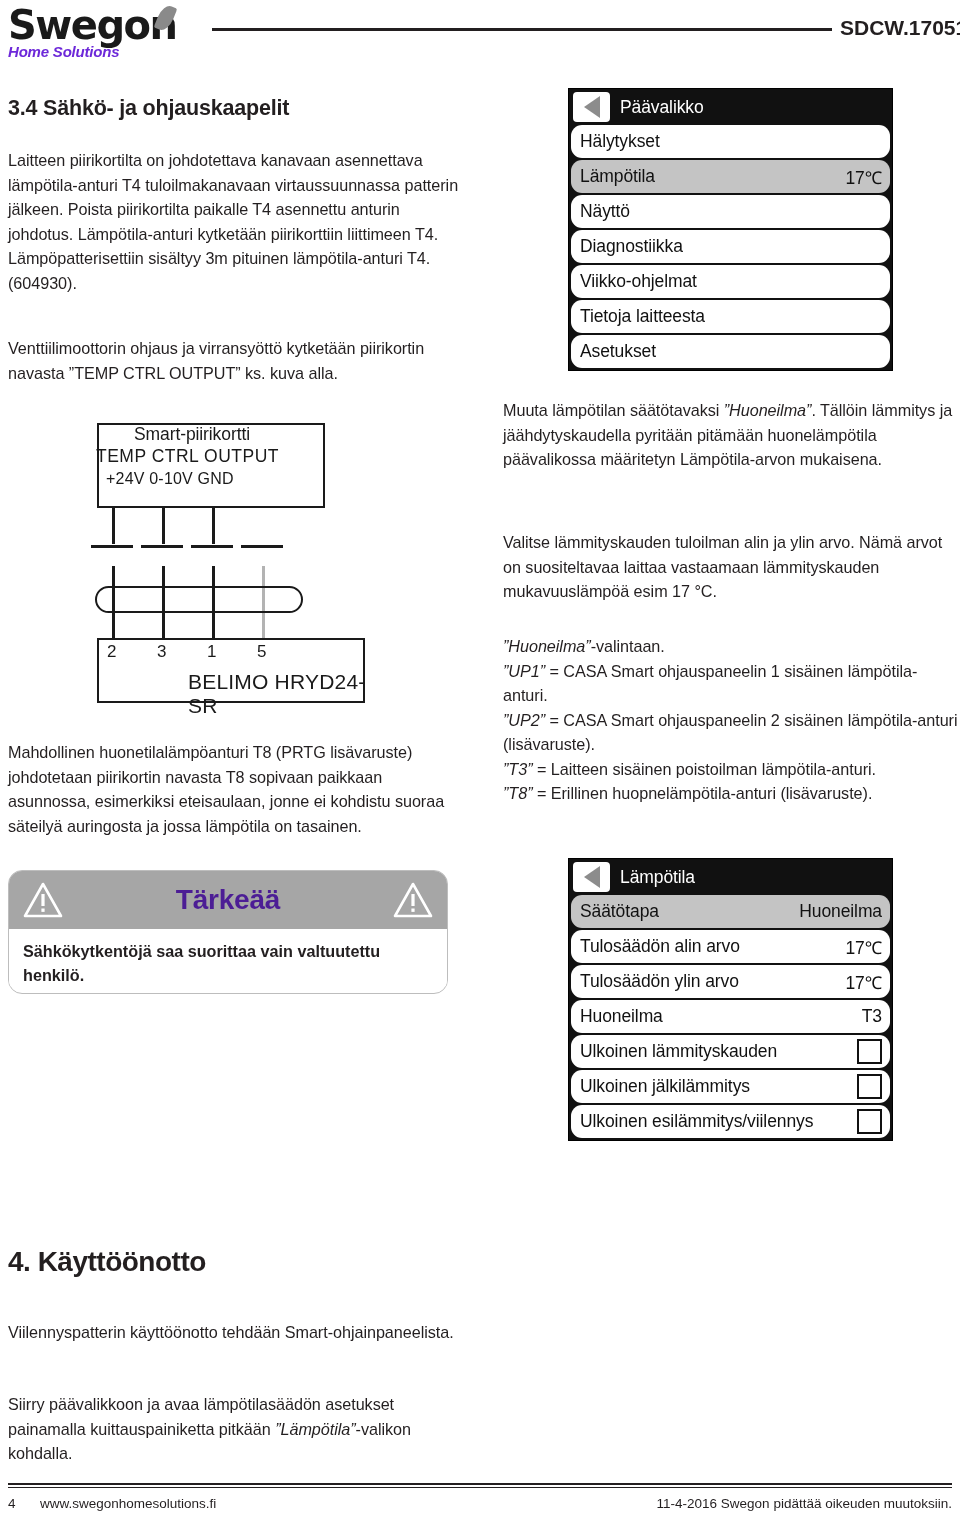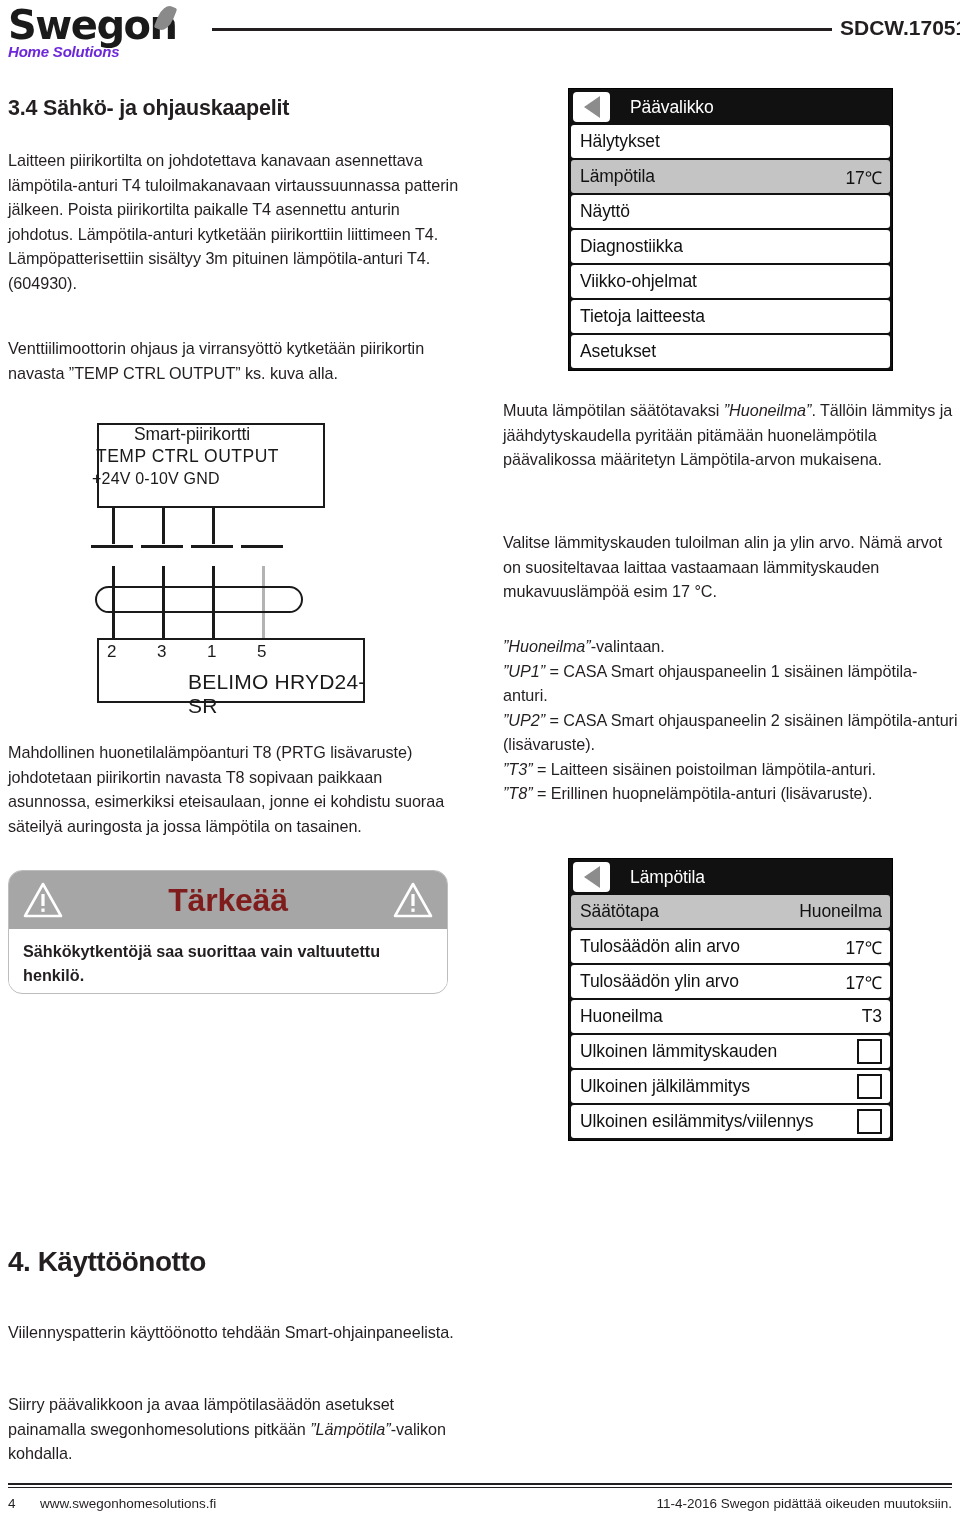--- a/index.html
+++ b/index.html
@@ -61,21 +61,21 @@
     position: absolute; border: 2.5px solid #1a1a1a; background: #fff;
   }
   .smartbox { left: 7px; top: 5px; width: 228px; height: 85px; }
   .belimobox { left: 7px; top: 220px; width: 268px; height: 65px; }
   .lbl {
     position: absolute; font-size: 16.5px; color: #1a1a1a; white-space: nowrap;
     letter-spacing: -0.1px;
   }
   .lbl-title { left: 44px; top: 6px; font-size: 17.5px; }
   .lbl-tco  { left: 6px;  top: 28px; font-size: 17.5px; letter-spacing: 0.5px; }
-  .lbl-pins { left: 2px;  top: 52px; font-size: 16px; letter-spacing: 0.2px; text-align: center; }
+  .lbl-pins { left: 16px;  top: 52px; font-size: 16px; letter-spacing: 0.2px; text-align: center; }
   .pinnum { position: absolute; top: 224px; font-size: 17px; color: #1a1a1a; }
   .belimo-name { position: absolute; left: 98px; top: 252px; font-size: 21px; color: #1a1a1a; letter-spacing: 0.2px; }
 
   .wire { position: absolute; width: 2.5px; background: #1a1a1a; }
   .wire.grey { background: #b3b3b3; }
   .dash { position: absolute; height: 2.5px; width: 42px; background: #1a1a1a; }
   .sleeve {
     position: absolute; left: 5px; top: 168px; width: 208px; height: 27px;
     border: 2.5px solid #1a1a1a; border-radius: 14px; background: transparent;
   }
@@ -84,21 +84,21 @@
   .warn {
     position: absolute; left: 8px; top: 870px; width: 440px; height: 124px;
     border-radius: 14px; overflow: hidden; background: #ffffff;
     border: 1px solid #bdbdbd;
   }
   .warn-hd {
     height: 58px; background: #a6a6a6; position: relative;
     display: flex; align-items: center; justify-content: center;
   }
   .warn-title {
-    color: #7f1d1d; font-size: 32px; font-weight: bold; letter-spacing: -0.2px; text-align: right;
+    color: #4c1d95; font-size: 28px; font-weight: bold; letter-spacing: -0.2px; text-align: right;
   }
   .tri { position: absolute; top: 11px; width: 40px; height: 36px; }
   .tri.left { left: 14px; }
   .tri.right { right: 14px; }
   .warn-body {
     padding: 10px 14px 0 14px; font-size: 16.2px; line-height: 24px;
     font-weight: bold; color: #231f20; background: #ffffff;
   }
 
   
@@ -114,24 +114,24 @@
     width: 37px; height: 30px; background: #ffffff; border-radius: 4px;
     margin-left: 2px; display: flex; align-items: center; justify-content: center;
     flex: none;
   }
   .back-tri {
     width: 0; height: 0;
     border-top: 11px solid transparent; border-bottom: 11px solid transparent;
     border-right: 16px solid #8c8c8c;
   }
   .lcd-hd-title {
-    color: #ffffff; font-size: 17.5px; margin-left: 20px; letter-spacing: -0.1px;
+    color: #ffffff; font-size: 17.5px; margin-left: 10px; letter-spacing: -0.1px;
   }
   .lcd-row {
-    height: 33px; background: #ffffff; border-radius: 3px; margin-top: 2px;
+    height: 33px; background: #ffffff; border-radius: 11px; margin-top: 2px;
     display: flex; align-items: center; justify-content: space-between;
     padding: 0 8px 0 9px;
   }
   .lcd-row.sel { background: #c4c4c4; }
   .lcd-lbl { font-size: 17.5px; color: #111111; letter-spacing: -0.1px; }
   .lcd-val { font-size: 17.5px; color: #111111; letter-spacing: -0.1px; }
   .lcd-chk {
     width: 25px; height: 25px; border: 2px solid #111111; background: #ffffff;
   }
 
@@ -285,21 +285,21 @@
       </div>
       <div class="lcd-row">
         <span class="lcd-lbl">Ulkoinen esilämmitys/viilennys</span>
         <span class="lcd-chk"></span>
       </div>
     </div>
 
   <h1 class="sec-big col-l" style="top:1246px;">4. Käyttöönotto</h1>
   <p class="body col-l" style="top:1320px;">Viilennyspatterin käyttöönotto tehdään Smart-ohjainpaneelista.</p>
   <p class="body col-l" style="top:1392px;">
-    <span>Siirry päävalikkoon ja avaa lämpötilasäädön asetukset painamalla swegonhomesolutions pitkään </span><i>”Lämpötila”</i><span>-valikon kohdalla.</span>
+    <span>Siirry päävalikkoon ja avaa lämpötilasäädön asetukset painamalla kuittauspainiketta pitkään </span><i>”Lämpötila”</i><span>-valikon kohdalla.</span>
   </p>
 
   <div class="ft-rule1"></div>
   <div class="ft-rule2"></div>
   <div class="ft-page">4</div>
   <div class="ft-url">www.swegonhomesolutions.fi</div>
   <div class="ft-right">11-4-2016 Swegon pidättää oikeuden muutoksiin.</div>
 
 </div>
 

